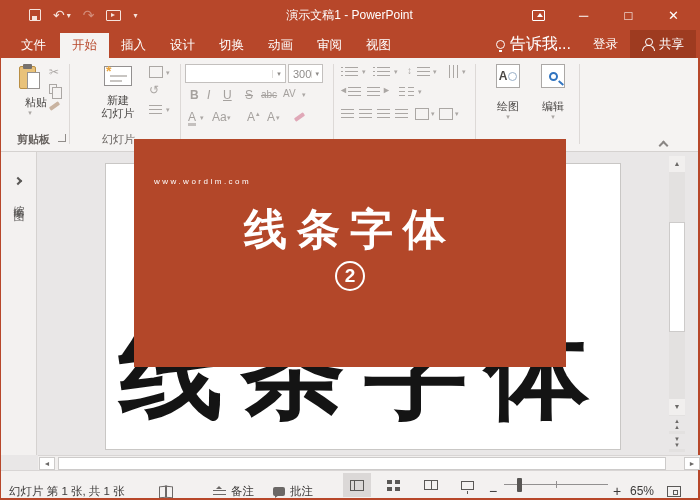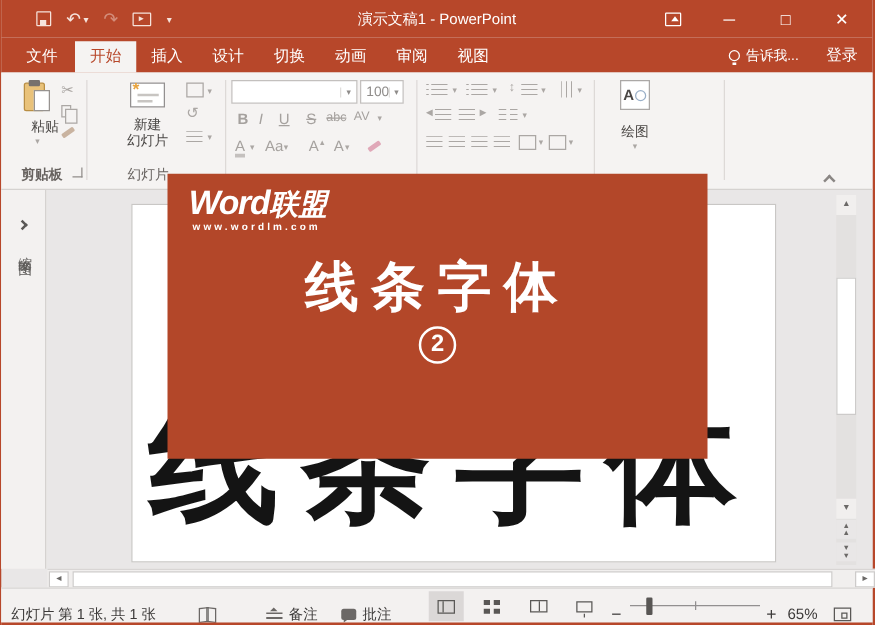--- a/index.html
+++ b/index.html
@@ -29,21 +29,21 @@
   .rdo-icon::after { content:""; position:absolute; left:3.5px; top:2px; width:0; height:0;
       border-bottom:4px solid #fff; border-left:3px solid transparent; border-right:3px solid transparent; }
 
   
   .tabrow { position:absolute; left:0; top:30px; width:100%; height:28px; background:#b7472a;
             display:flex; align-items:flex-end; padding-left:6px; }
   .tab { color:#fff; font-size:12.5px; padding:0 12px; height:25px; line-height:25px; }
   .tab.file { padding:0 14px; }
   .tab.active { background:#f5f3f2; color:#b7472a; }
   .tab-right { margin-left:auto; display:flex; align-items:center; height:28px; }
-  .tellme { display:flex; align-items:center; gap:5px; color:#fff; font-size:11px; padding:0 10px; }
+  .tellme { display:flex; align-items:center; gap:5px; color:#fff; font-size:16px; padding:0 10px; }
   .bulb { width:9px; height:9px; border:1.5px solid #fff; border-radius:50%; position:relative; display:inline-block; }
   .bulb::after { content:""; position:absolute; left:2px; top:9px; width:3px; height:2.5px; background:#fff; }
   .signin { color:#fff; font-size:12.5px; padding:0 12px; }
   .share { display:flex; align-items:center; gap:5px; background:#9e3b20; color:#fff; font-size:12.5px;
            height:28px; padding:0 12px; margin-right:2px; }
   .person { width:12px; height:12px; position:relative; display:inline-block; }
   .person::before { content:""; position:absolute; left:3px; top:0; width:6px; height:6px; border:1.5px solid #fff; border-radius:50%; }
   .person::after { content:""; position:absolute; left:0; top:7px; width:11px; height:5px;
                    border:1.5px solid #fff; border-bottom:none; border-radius:6px 6px 0 0; }
 
@@ -146,21 +146,21 @@
   .zoom-thumb { position:absolute; top:7px; width:5px; height:14px; background:#585654; border-radius:1px; }
   .fit-icon { width:14px; height:11px; border:1px solid #5a5856; position:relative; }
   .fit-icon::before { content:""; position:absolute; left:5px; top:3px; width:3px; height:3px; border:1px solid #5a5856; }
   .redline { position:absolute; left:0; top:498px; width:100%; height:2px; background:#b7472a; }
 
   
   .banner { position:absolute; left:133px; top:139px; width:432px; height:228px; background:#b34729; z-index:30; color:#fff; }
   .logo { position:absolute; left:17px; top:8px; }
   .logo .w { font-size:27px; font-weight:bold; font-style:italic; letter-spacing:-1px; }
   .logo .cn { font-size:23px; font-weight:bold; font-style:italic; }
-  .logo-url { position:absolute; left:20px; top:38px; font-size:8px; font-weight:bold; letter-spacing:2.5px; }
+  .logo-url { position:absolute; left:20px; top:38px; font-size:8px; font-weight:normal; letter-spacing:2.5px; }
   .banner-heading { position:absolute; left:0; right:0; top:62px; text-align:center; font-size:43px;
         font-weight:bold; letter-spacing:10px; }
   .badge { position:absolute; left:50%; top:122px; transform:translateX(-50%); width:30px; height:30px;
         border:2.5px solid #fff; border-radius:50%; display:flex; align-items:center; justify-content:center;
         font-size:19px; font-weight:bold; }
   .banner-footer { position:absolute; left:19px; top:192px; font-size:15px; color:#f7e4dc; }
 </style>
 </head>
 <body>
 
@@ -196,20 +196,24 @@
     <span class="tab">切换</span>
     <span class="tab">动画</span>
     <span class="tab">审阅</span>
     <span class="tab">视图</span>
     <span class="tab-right">
       <span class="tellme">
         <span class="bulb"></span>
         <span>告诉我...</span>
       </span>
       <span class="signin">登录</span>
+      <span class="share">
+        <span class="person"></span>
+        <span>共享</span>
+      </span>
     </span>
   </div>
 
   <div class="ribbon">
 
     <div class="abs" style="left:12px;top:6px;width:34px;text-align:center;">
       <span class="clipboard-icon" style="left:6px;top:0;">
         <span class="board"></span>
           <span class="clamp"></span>
           <span class="page"></span>
@@ -239,21 +243,21 @@
     <span class="li" style="left:148px;top:47px;"></span>
     <span class="dd abs" style="left:165px;top:48px;">▾</span>
     <span class="glabel" style="left:101px;">幻灯片</span>
     <span class="gsep" style="left:179px;"></span>
 
     <div class="combo" style="left:184px;top:6px;width:101px;">
       <span class="val"></span>
       <span class="arrow">▾</span>
     </div>
     <div class="combo" style="left:287px;top:6px;width:35px;">
-      <span class="val">100</span>
+      <span class="val">300</span>
       <span class="arrow">▾</span>
     </div>
     <span class="fbtn" style="left:189px;top:31px;font-weight:bold;">B</span>
     <span class="fbtn" style="left:206px;top:31px;font-style:italic;">I</span>
     <span class="fbtn" style="left:222px;top:31px;text-decoration:underline;">U</span>
     <span class="fbtn" style="left:244px;top:31px;text-decoration:line-through;">S</span>
     <span class="fbtn" style="left:260px;top:32px;font-size:10px;text-decoration:line-through;">abc</span>
     <span class="fbtn" style="left:282px;top:31px;font-size:10px;">AV</span>
     <span class="dd abs" style="left:301px;top:33px;">▾</span>
     <span class="fbtn" style="left:187px;top:53px;border-bottom:3px solid #c4c0be;">A</span>
@@ -295,20 +299,27 @@
 
     <div class="abs" style="left:487px;top:6px;width:40px;text-align:center;">
       <div class="boxbtn" style="left:8px;top:0;">
         <span style="font-size:12px;font-weight:bold;color:#4a4745;">A</span>
         <span style="width:9px;height:9px;border:1.5px solid #9ab0c8;border-radius:50%;margin-left:1px;"></span>
       </div>
       <div class="biglabel" style="margin-top:36px;">绘图</div>
       <div class="dd">▾</div>
     </div>
 
+    <div class="abs" style="left:532px;top:6px;width:40px;text-align:center;">
+      <div class="boxbtn" style="left:8px;top:0;">
+        <span class="mag"></span>
+      </div>
+      <div class="biglabel" style="margin-top:36px;">编辑</div>
+      <div class="dd">▾</div>
+    </div>
     <span class="gsep" style="left:578px;"></span>
     <span class="abs" style="left:659px;top:81px;"><span class="chev-up"></span></span>
   </div>
 
   <div class="main">
     <div class="thumb-pane">
       <span class="abs" style="left:14px;top:18px;"><span class="chev-right"></span></span>
       <span class="vlabel">缩略图</span>
     </div>
     <div class="slide">
@@ -360,21 +371,18 @@
     <span class="zoom-thumb" style="left:516px;"></span>
     <span class="sb" style="left:612px;font-size:14px;">+</span>
     <span class="sb" style="left:629px;font-size:12px;">65%</span>
     <span class="sb" style="left:666px;">
         <span class="fit-icon"></span>
       </span>
   </div>
   <div class="redline"></div>
 
   <div class="banner">
-    <div class="logo">
-      <span class="w">Word</span><span class="cn">联盟</span>
-    </div>
     <div class="logo-url">www.wordlm.com</div>
     <div class="banner-heading">线条字体</div>
     <div class="badge">2</div>
   </div>
 
 </div>
 
 </body></html>

